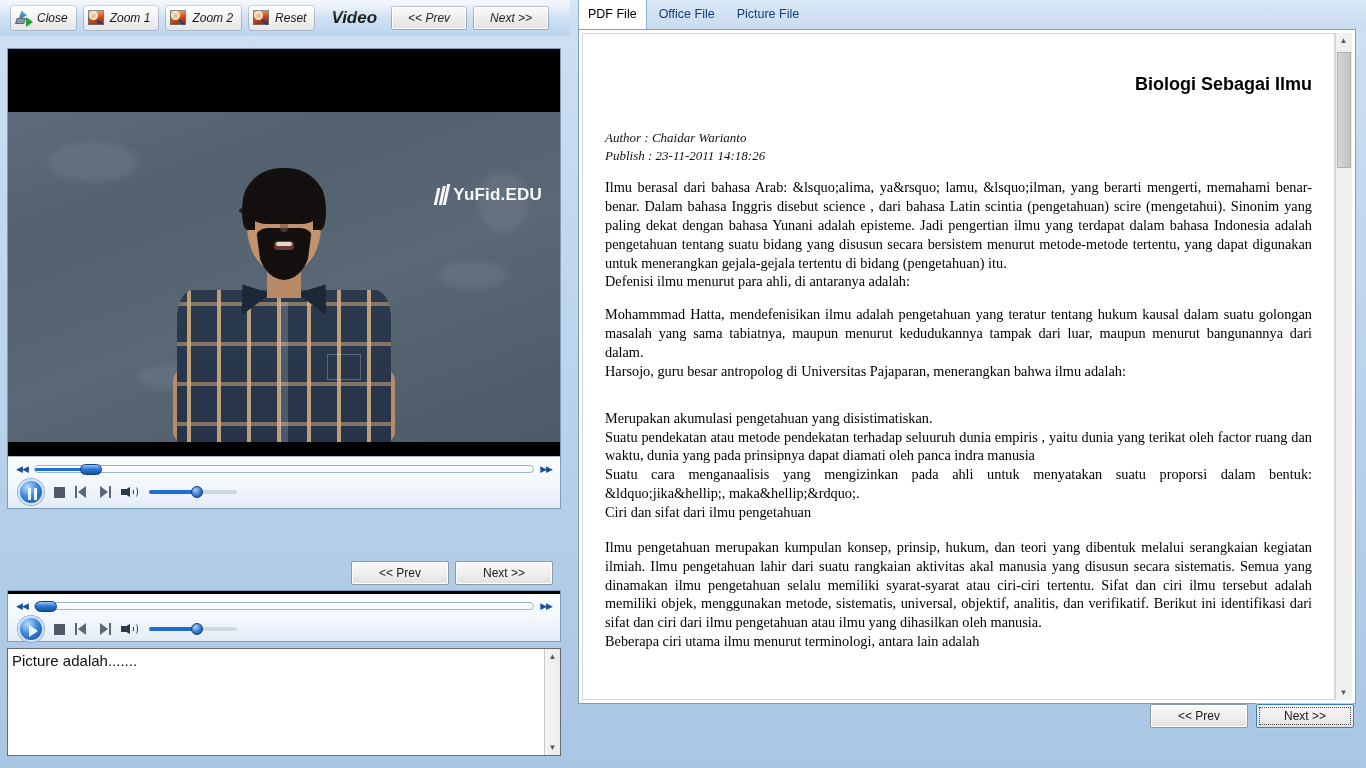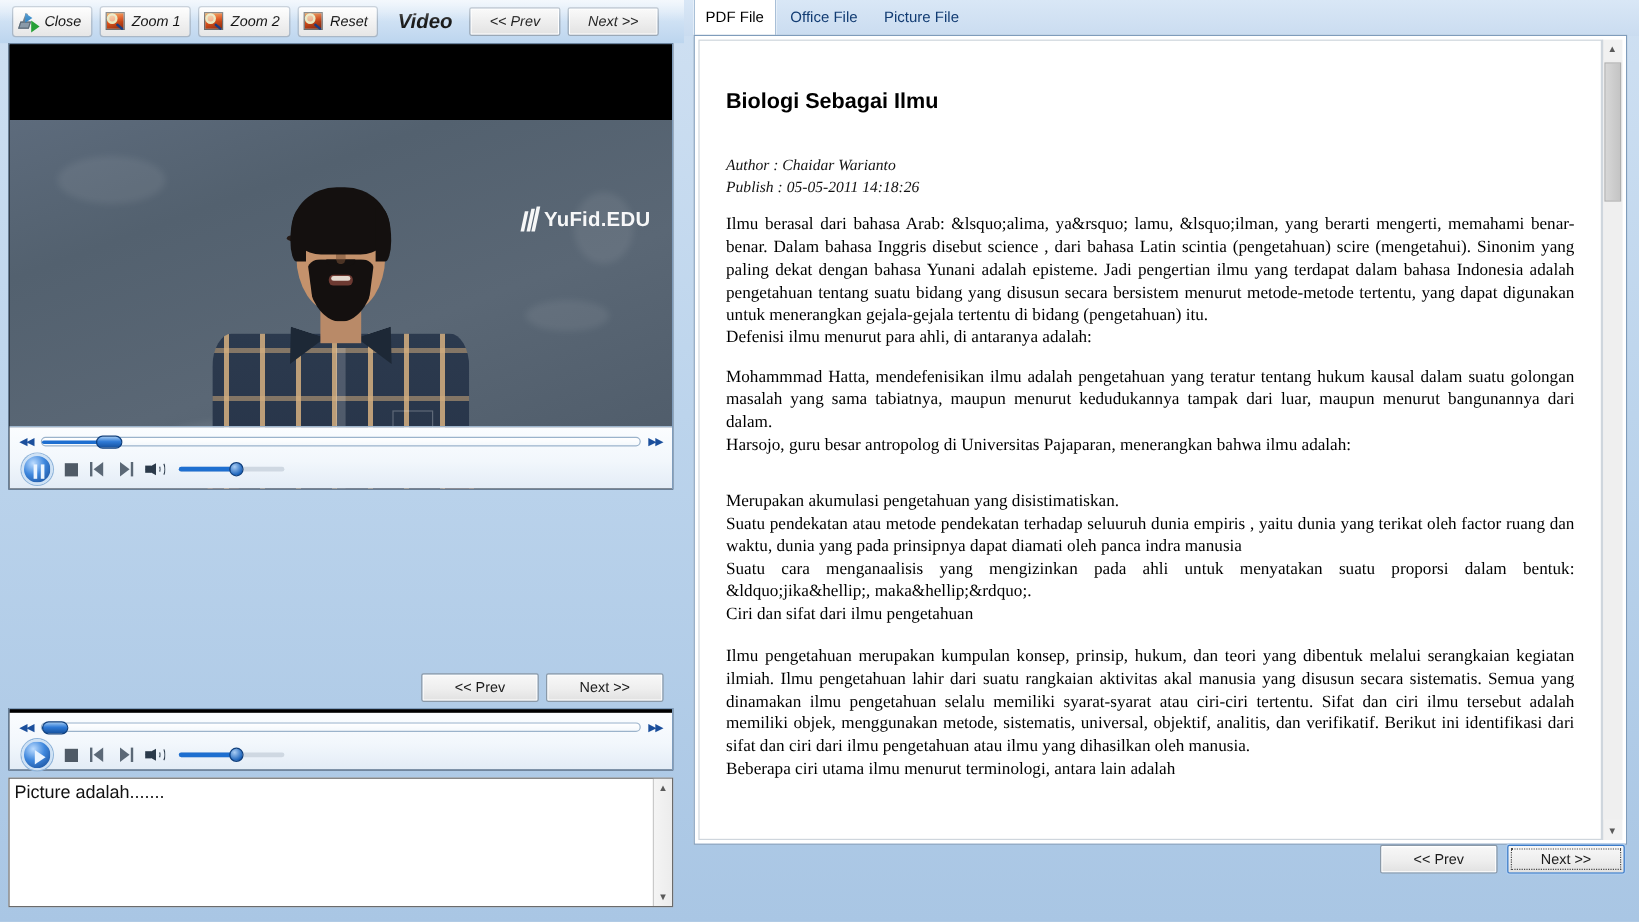--- a/index.html
+++ b/index.html
@@ -95,21 +95,21 @@
     background: linear-gradient(180deg,#f7f7f7 0%,#ededed 55%,#e2e2e2 100%);
     border: 1px solid #9aa8b6;
     border-radius: 2px;
     font-size: 12px; color: #222;
     display: flex; align-items: center; justify-content: center;
     box-shadow: 0 0 0 1px #ffffff inset;
   }
 
   
   #video-wrap {
-    position: absolute; left: 7px; top: 36px; width: 554px; height: 372px;
+    position: absolute; left: 7px; top: 48px; width: 554px; height: 461px;
     background: #000;
     border: 1px solid #7f9cbb;
   }
   #video-stage { position:absolute; left:0; top:0; right:0; bottom:0; background:#000; overflow:hidden;}
   #video-frame {
     position: absolute; left: 0; top: 63px; width: 100%; height: 330px;
     background: linear-gradient(160deg,#5d6b7c 0%,#53616f 25%,#5a6775 55%,#4c5967 100%);
     overflow: hidden;
   }
   
@@ -337,21 +337,21 @@
     display: flex;
   }
   #doc-page {
     position: relative; flex: 1; overflow: hidden;
     background: #fff;
     border: 1px solid #cfd6dd;
     margin: 3px 0 3px 3px;
   }
   #doc-inner { padding: 18px 22px 0 22px; }
   #doc-title {
-    text-align: left; font-weight: bold; font-size: 18px; color:#000;
+    text-align: right; font-weight: bold; font-size: 18px; color:#000;
     font-family: "Liberation Sans", sans-serif;
     margin-top: 22px; margin-bottom: 34px;
   }
   .meta {
     font-family: "Liberation Serif", serif;
     font-style: italic; font-size: 13px; color: #111;
     line-height: 1.35;
   }
   .body-p {
     font-family: "Liberation Serif", serif;
@@ -573,21 +573,21 @@
       <div class="tab active">PDF File</div>
       <div class="tab">Office File</div>
       <div class="tab">Picture File</div>
     </div>
 
     <div id="doc-frame">
       <div id="doc-page">
         <div id="doc-inner">
           <div id="doc-title">Biologi Sebagai Ilmu</div>
           <div class="meta">Author : Chaidar Warianto</div>
-          <div class="meta">Publish : 05-05-2011 14:18:26</div>
+          <div class="meta">Publish : 23-11-2011 14:18:26</div>
           <div class="gap"></div>
           <p class="body-p">Ilmu berasal dari bahasa Arab: &amp;lsquo;alima, ya&amp;rsquo; lamu, &amp;lsquo;ilman, yang berarti mengerti, memahami benar-benar. Dalam bahasa Inggris disebut science , dari bahasa Latin scintia (pengetahuan) scire (mengetahui). Sinonim yang paling dekat dengan bahasa Yunani adalah episteme. Jadi pengertian ilmu yang terdapat dalam bahasa Indonesia  adalah pengetahuan tentang suatu bidang yang disusun secara bersistem menurut metode-metode tertentu, yang dapat digunakan untuk menerangkan gejala-gejala tertentu di bidang (pengetahuan) itu.</p>
           <p class="body-p"> Defenisi ilmu menurut para ahli, di antaranya adalah:</p>
           <div class="gap"></div>
           <p class="body-p">Mohammmad Hatta, mendefenisikan ilmu adalah pengetahuan yang teratur tentang hukum kausal dalam suatu golongan masalah yang sama tabiatnya, maupun menurut kedudukannya tampak dari luar, maupun menurut bangunannya dari dalam.</p>
           <p class="body-p">Harsojo, guru besar antropolog di Universitas Pajaparan, menerangkan bahwa ilmu adalah:</p>
           <div class="gap" style="height:28px"></div>
           <p class="body-p">Merupakan akumulasi pengetahuan yang disistimatiskan.</p>
           <p class="body-p">Suatu pendekatan atau metode pendekatan terhadap seluuruh dunia empiris , yaitu dunia yang terikat oleh factor ruang dan waktu, dunia yang pada prinsipnya dapat diamati oleh panca indra manusia</p>
           <p class="body-p">Suatu cara menganaalisis yang mengizinkan pada ahli untuk menyatakan suatu proporsi dalam bentuk: &amp;ldquo;jika&amp;hellip;, maka&amp;hellip;&amp;rdquo;.</p>

